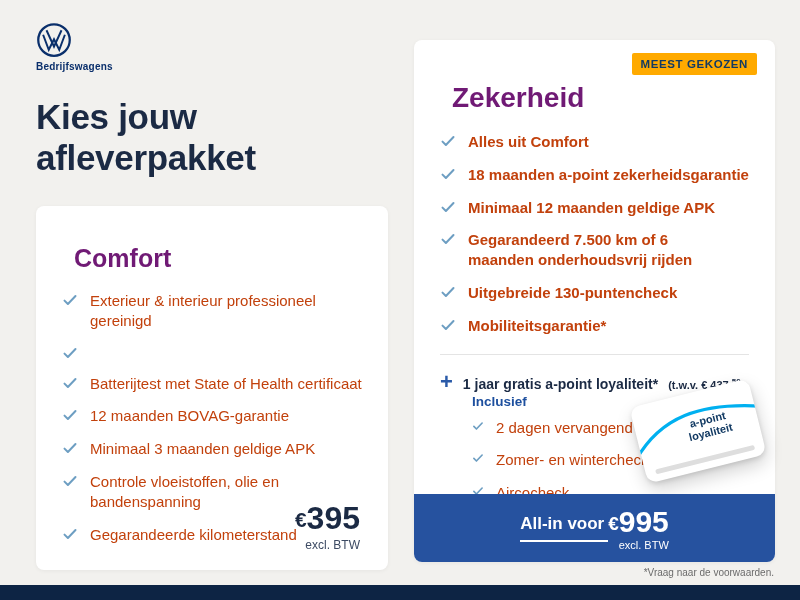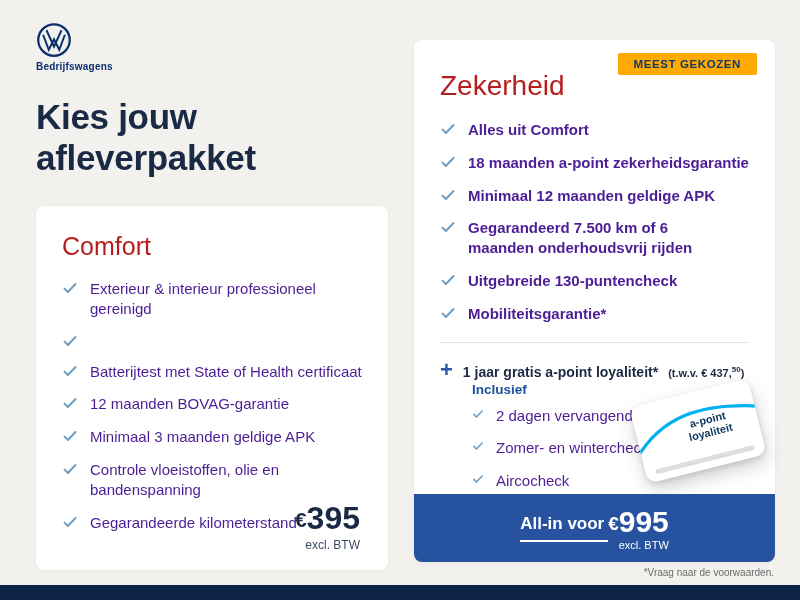--- a/index.html
+++ b/index.html
@@ -14,36 +14,36 @@
   .brand svg{display:block}
   .brand-name{font-size:10px;font-weight:700;color:#0a2f6b;margin-top:3px;letter-spacing:.2px}
   h1{
     position:absolute;left:36px;top:96px;margin:0;width:340px;
     font-size:35px;line-height:1.18;font-weight:700;color:#1b2a44;letter-spacing:-.3px;
   }
   
   .card{position:absolute;background:#fff;border-radius:8px;box-shadow:0 1px 4px rgba(0,0,0,.05)}
   .card-comfort{left:36px;top:206px;width:352px;height:364px;padding:0}
   .card-zeker{left:414px;top:40px;width:361px;height:522px}
-  .card-title{font-size:25px;font-weight:400;color:#b91c1c;margin:0}
+  .card-title{font-size:25px;font-weight:700;color:#701a75;margin:12px}
   
   .comfort-inner{padding:26px 12px 0 26px}
   ul.checklist{list-style:none;margin:18px 0 0 0;padding:0}
-  ul.checklist li{display:flex;gap:12px;margin-bottom:13px;font-size:15px;line-height:1.32;color:#4c1d95}
+  ul.checklist li{display:flex;gap:12px;margin-bottom:13px;font-size:15px;line-height:1.32;color:#c2410c}
   .chk{flex:0 0 16px;width:16px;height:16px;margin-top:1px;color:#6d9ec2}
   .chk svg{display:block;width:16px;height:16px}
   .price-block{position:absolute;right:28px;bottom:18px;text-align:right;color:#1b2a44}
   .price-line .cur{font-size:21px;font-weight:700;vertical-align:2px}
   .price-line .amt{font-size:32px;font-weight:700}
   .price-note{font-size:12px;color:#3c4a63;margin-top:1px}
   
   .zeker-inner{padding:30px 26px 0 26px;position:relative}
   .badge{
     position:absolute;top:13px;right:18px;background:#ffaa00;color:#123a63;
-    font-size:11.5px;font-weight:700;letter-spacing:.6px;padding:5px 16px;border-radius:2px;margin-left:20px;
+    font-size:11.5px;font-weight:700;letter-spacing:.6px;padding:5px 9px;border-radius:2px;margin-left:20px;
   }
   .z-list li{font-weight:700;margin-bottom:15px;font-size:15px}
   .divider{border:none;border-top:1px solid #e4e4e4;margin:18px 26px 0 26px}
   .loyalty-row{display:flex;gap:10px;align-items:baseline;margin:16px 26px 0 26px;white-space:nowrap}
   .plus{color:#2a5aa8;font-size:22px;font-weight:700;line-height:1;flex:0 0 auto}
   .loyalty-title{font-size:14px;font-weight:700;color:#1b2a44}
   .loyalty-value{font-size:11px;font-weight:700;color:#1b2a44}
   .loyalty-value sup{font-size:8px}
   .inclusief{margin:1px 0 0 58px;color:#1d4f9e;font-size:13.5px;font-weight:700}
   .sub-list{margin:9px 0 0 58px !important}

